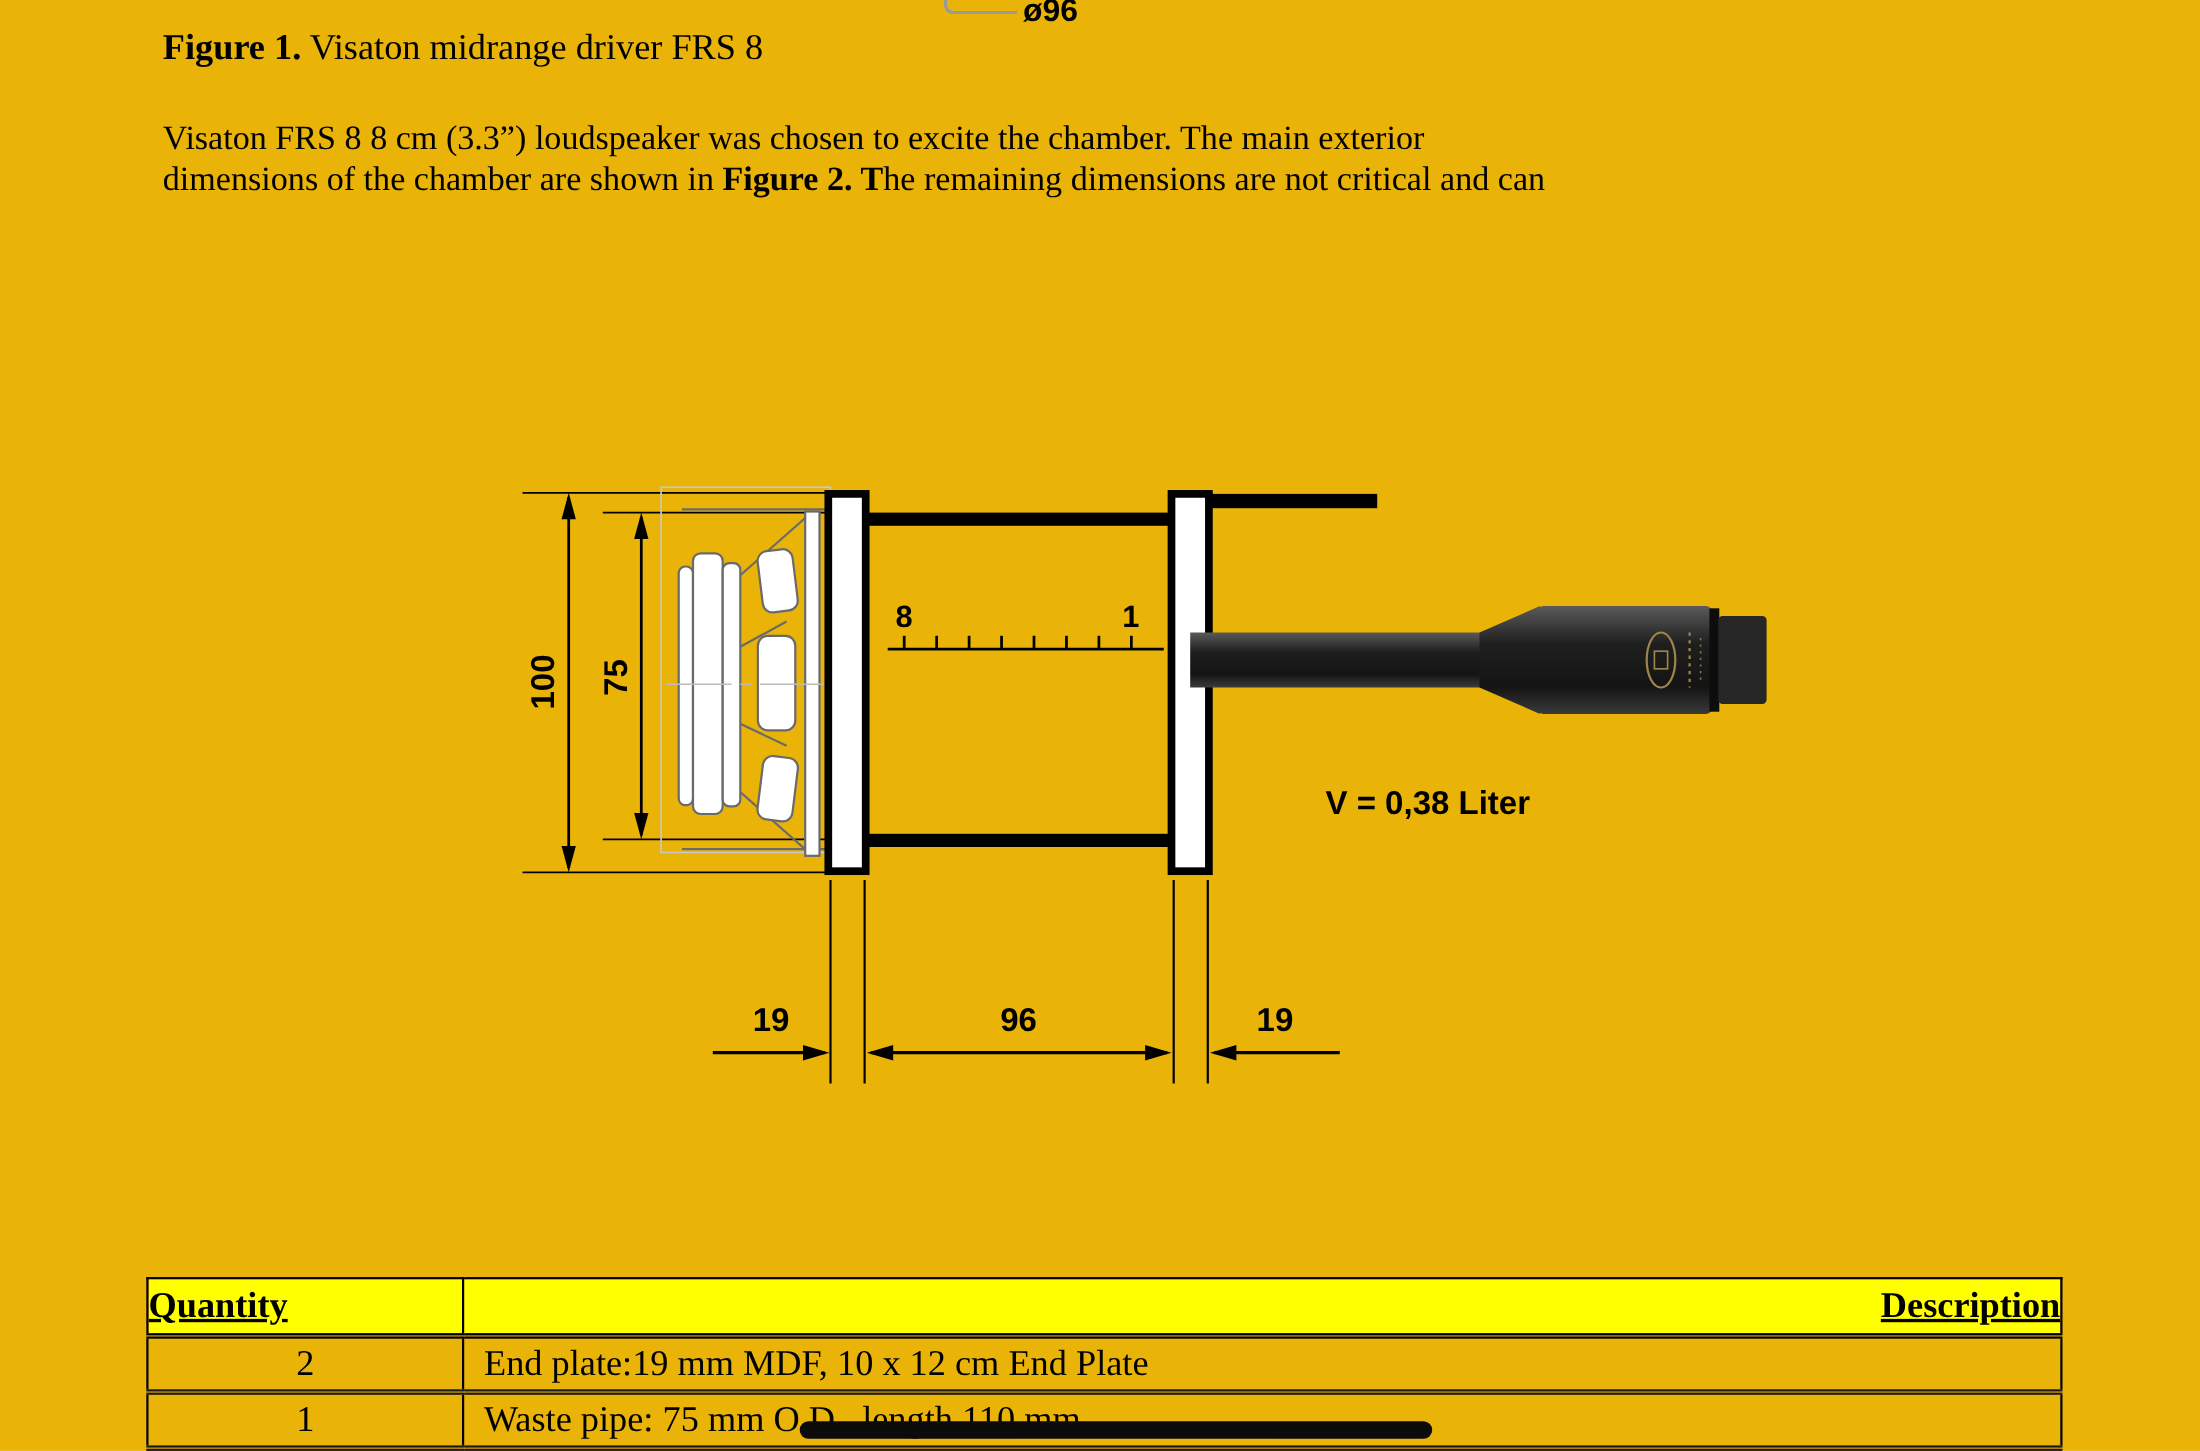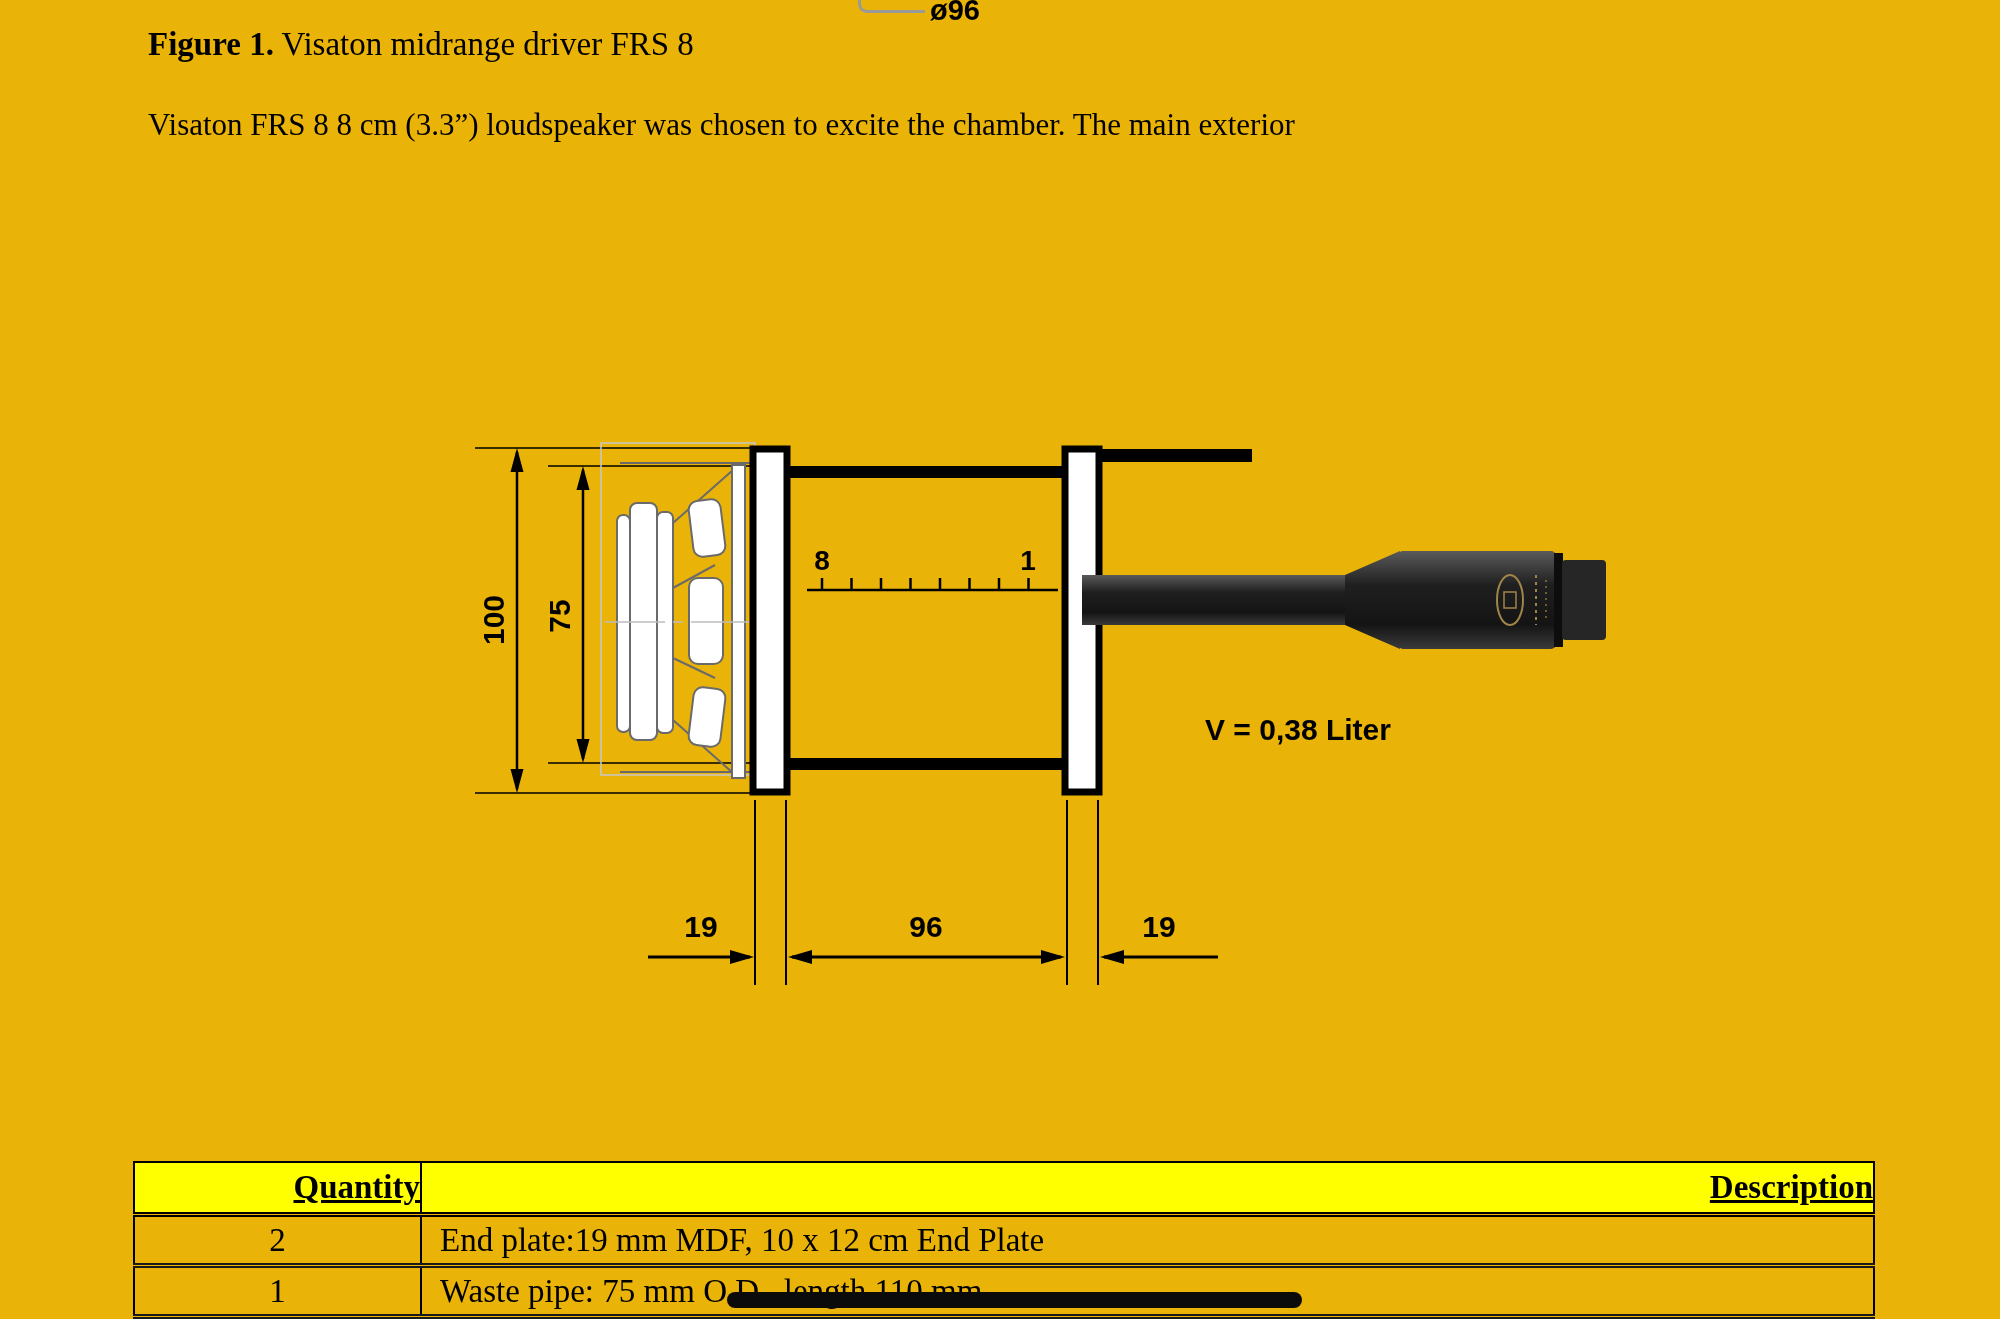--- a/index.html
+++ b/index.html
@@ -39,21 +39,21 @@
     border-collapse:collapse;table-layout:fixed;width:1742px;
     font-size:33px;
   }
   table.parts td,table.parts th{
     border:2px solid #000;padding:0 0 0 18px;overflow:hidden;white-space:nowrap;
   }
   table.parts th{
     background:#ffff00;height:49px;font-weight:bold;text-decoration:underline;
     text-align:right;border-bottom:5px double #000;padding-left:24px;
   }
-  table.parts th.qty{text-align:right;padding-left:0;}
+  table.parts th.qty{text-align:left;padding-left:0;}
   table.parts td{height:46px;border-bottom:5px double #1a1a1a;}
   table.parts td.qty{text-align:center;padding-left:0;}
   table.parts tr.stub td{height:8px;border-bottom:none;}
   .col-qty{width:287px;}
   .redaction{
     position:absolute;left:594px;top:131px;width:575px;height:16px;
     background:#0b0b0b;border-radius:9px;
   }
 </style>
 </head>
@@ -61,20 +61,21 @@
 
 <div class="page">
 
   <div class="fig1-corner"></div>
   <div class="fig1-dim">ø96</div>
 
   <div class="caption cap1"><b>Figure 1.</b><span> Visaton midrange driver FRS 8</span></div>
 
   <div class="para">
     <div class="ln">Visaton FRS 8 8 cm (3.3”) loudspeaker was chosen to excite the chamber. The main exterior</div>
+    <div class="ln"><span>dimensions of the chamber are shown in </span><b>Figure 2. T</b><span>he remaining dimensions are not critical and can</span></div>
   </div>
 
   <svg class="fig2" viewBox="0 0 1140 580">
     <defs>
       <linearGradient id="micGrad" x1="0" y1="0" x2="0" y2="1">
         <stop offset="0" stop-color="#5a5a5a"></stop>
         <stop offset="0.35" stop-color="#1f1f1f"></stop>
         <stop offset="0.75" stop-color="#141414"></stop>
         <stop offset="1" stop-color="#3a3a3a"></stop>
       </linearGradient>

